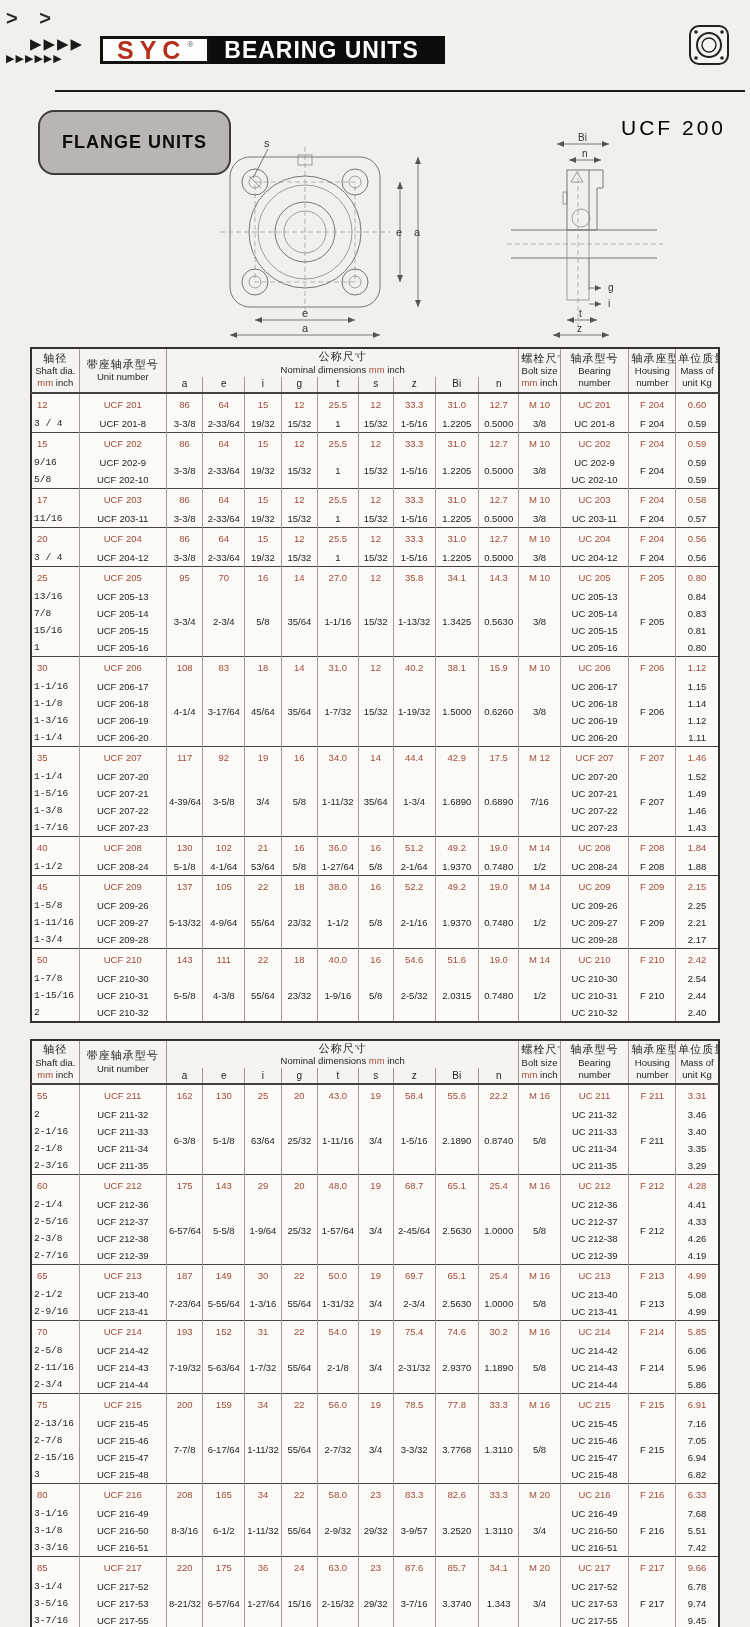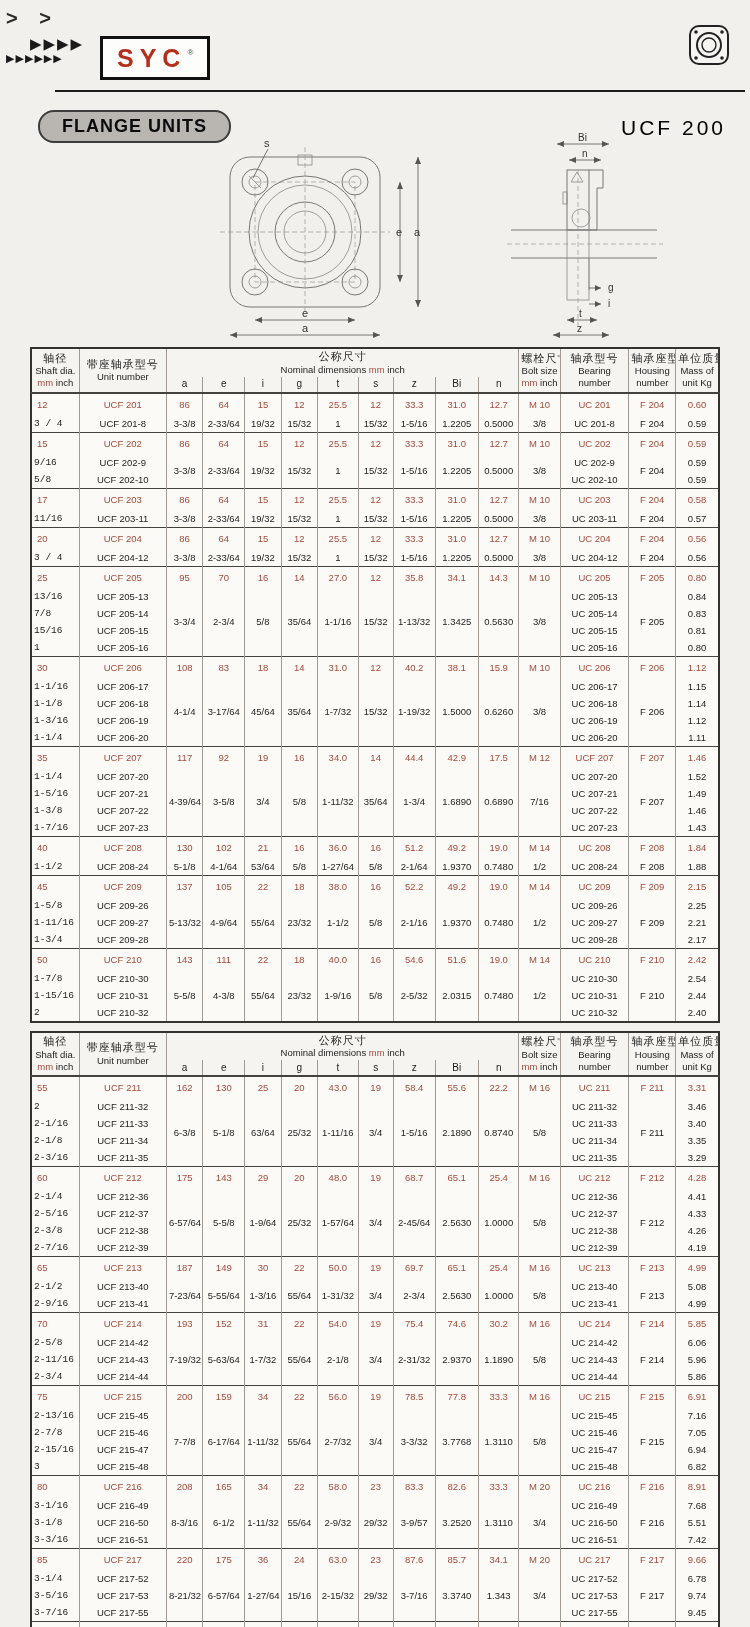--- a/index.html
+++ b/index.html
@@ -4,42 +4,42 @@
 <style>
   html,body{margin:0;padding:0;}
   body{font-family:"Liberation Sans", sans-serif; background:#e8e6e2;}
   .page{position:relative;width:750px;height:1627px;background:#f2f0ec;overflow:hidden;margin:0 auto;}
 
   
   .arrows{position:absolute;left:6px;top:8px;color:#1a1a1a;line-height:1;}
   .arrows .chev{font-size:20px;font-weight:bold;letter-spacing:8px;color:#2a2a2a;}
   .arrows .tri1{font-size:15px;letter-spacing:2px;margin-top:8px;margin-left:24px;}
   .arrows .tri2{font-size:11px;letter-spacing:1px;margin-top:2px;}
-  .logostrip{position:absolute;left:100px;top:36px;height:44px;display:flex;align-items:stretch;}
+  .logostrip{position:absolute;left:100px;top:36px;height:28px;display:flex;align-items:stretch;}
   .sycbox{background:#fdfdfc;border:3px solid #111;padding:0 14px;display:flex;align-items:center;}
   .sycbox .syc{color:#b5301c;font-weight:bold;font-size:25px;letter-spacing:6px;}
   .sycbox .reg{font-size:8px;color:#555;vertical-align:top;margin-left:1px;margin-top:-12px;}
   .blackbar{background:#0d0d0d;color:#fff;display:flex;align-items:center;padding:0 26px 0 14px;font-weight:bold;font-size:23px;letter-spacing:1px;}
   .flangeicon{position:absolute;right:18px;top:22px;}
   .rule{position:absolute;left:55px;top:90px;width:690px;height:2px;background:#1c1c1c;}
-  .subhead-pill{position:absolute;left:38px;top:110px;background:#b9b6b1;border:2px solid #3c3c3c;border-radius:16px;padding:4px 22px;font-weight:bold;font-size:18px;color:#0b0b0b;letter-spacing:1px;}
+  .subhead-pill{position:absolute;left:38px;top:110px;background:#b9b6b1;border:2px solid #3c3c3c;border-radius:16px;padding:20px 22px;font-weight:bold;font-size:18px;color:#0b0b0b;letter-spacing:1px;}
   .series-code{position:absolute;right:24px;top:116px;font-size:21px;color:#000000;letter-spacing:3px;}
 
   
   .draw-front{position:absolute;left:160px;top:135px;}
   .draw-side{position:absolute;left:505px;top:130px;}
   svg text{font-family:"Liberation Sans",sans-serif;fill:#333;}
   .dln{stroke:#777;fill:none;stroke-width:1;}
   .dthin{stroke:#888;fill:none;stroke-width:0.8;}
   .ddash{stroke:#999;fill:none;stroke-width:0.7;stroke-dasharray:5 3;}
   .ddim{stroke:#555;fill:none;stroke-width:0.8;}
 
   
   .tables{position:absolute;left:30px;top:347px;width:690px;}
-  table.cat{border-collapse:collapse;width:100%;table-layout:fixed;background:#fbfaf7;margin-bottom:8px;border:2px solid #35332f;}
+  table.cat{border-collapse:collapse;width:100%;table-layout:fixed;background:#fbfaf7;margin-bottom:16px;border:2px solid #35332f;}
   table.cat th, table.cat td{border-left:1px solid #a09a92;border-right:1px solid #a09a92;padding:1px 2px;text-align:center;vertical-align:middle;font-size:9.5px;color:#1d1d1d;overflow:hidden;white-space:nowrap;}
   table.cat thead{border-bottom:2px solid #45423d;background:#f6f4f0;}
   table.cat thead th{font-weight:normal;line-height:1.25;}
   table.cat thead .cn{font-size:11px;letter-spacing:1px;}
   table.cat thead .en{font-size:9.5px;}
   table.cat thead .letters th{font-size:10px;height:15px;padding:0;}
   table.cat tbody{border-top:1.5px solid #45423d;}
   .red{color:#a14b3b;}
   tr.mm td{color:#a14b3b;height:19px;}
   tr.in td{height:15px;}
@@ -58,20 +58,21 @@
     <div class="chev">&gt; &gt;</div>
     <div class="tri1">▶▶▶▶</div>
     <div class="tri2">▶▶▶▶▶▶</div>
   </div>
 
   <div class="logostrip">
     <div class="sycbox">
       <span class="syc">SYC</span>
       <span class="reg">®</span>
     </div>
+    <div class="blackbar">BEARING UNITS</div>
   </div>
 
   <svg class="flangeicon" width="46" height="46" viewBox="0 0 46 46">
     <rect x="4" y="4" width="38" height="38" rx="9" fill="#f5f4f1" stroke="#222" stroke-width="2"></rect>
     <circle cx="23" cy="23" r="12" fill="none" stroke="#222" stroke-width="2"></circle>
     <circle cx="23" cy="23" r="7" fill="none" stroke="#222" stroke-width="1.4"></circle>
     <circle cx="10" cy="10" r="1.8" fill="#222"></circle>
     <circle cx="36" cy="10" r="1.8" fill="#222"></circle>
     <circle cx="10" cy="36" r="1.8" fill="#222"></circle>
     <circle cx="36" cy="36" r="1.8" fill="#222"></circle>
@@ -947,21 +948,21 @@
               <td>34</td>
               <td>22</td>
               <td>58.0</td>
               <td>23</td>
               <td>83.3</td>
               <td>82.6</td>
               <td>33.3</td>
               <td>M 20</td>
               <td class="be">UC 216</td>
               <td class="ho">F 216</td>
-              <td>8.91</td>
+              <td>6.33</td>
             </tr>
             <tr class="in">
               <td class="sh">3-1/16</td>
               <td class="un">UCF 216-49</td>
               <td rowspan="3">8-3/16</td>
               <td rowspan="3">6-1/2</td>
               <td rowspan="3">1-11/32</td>
               <td rowspan="3">55/64</td>
               <td rowspan="3">2-9/32</td>
               <td rowspan="3">29/32</td>

